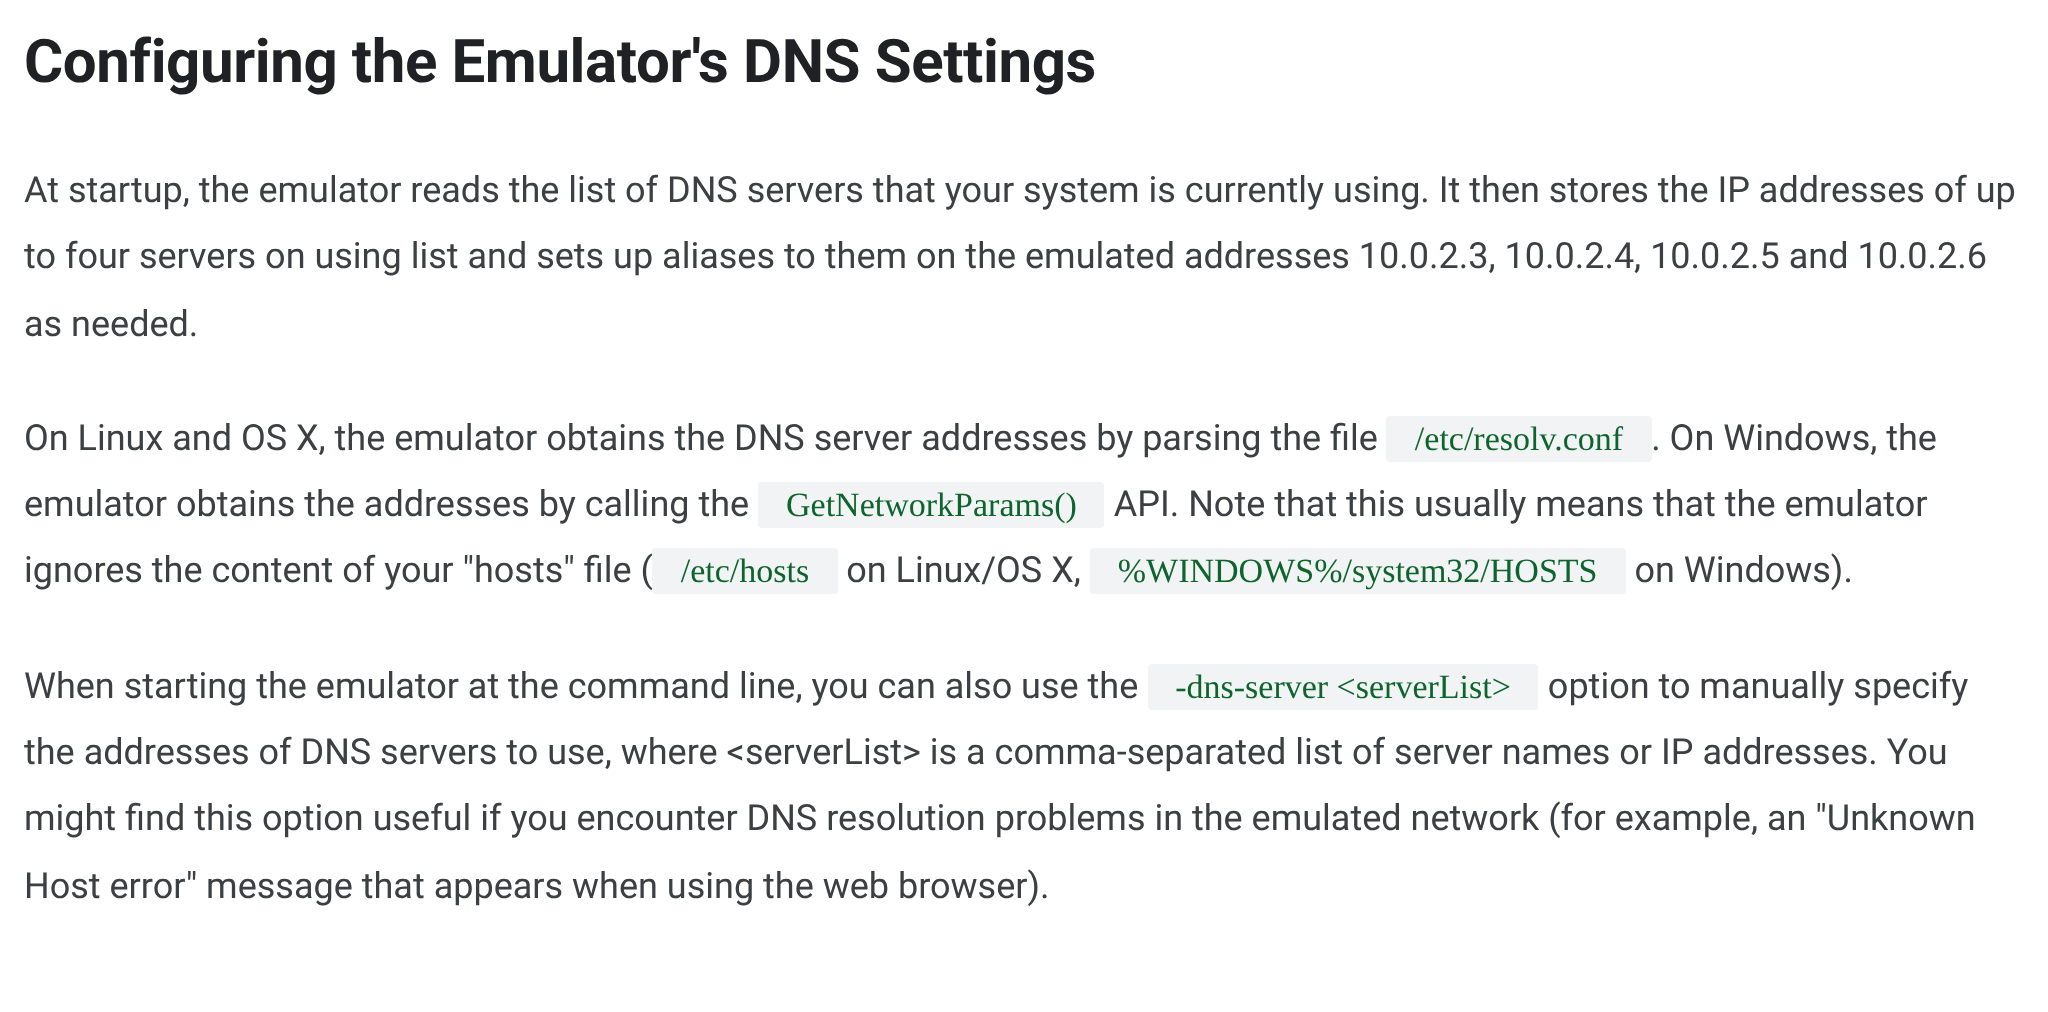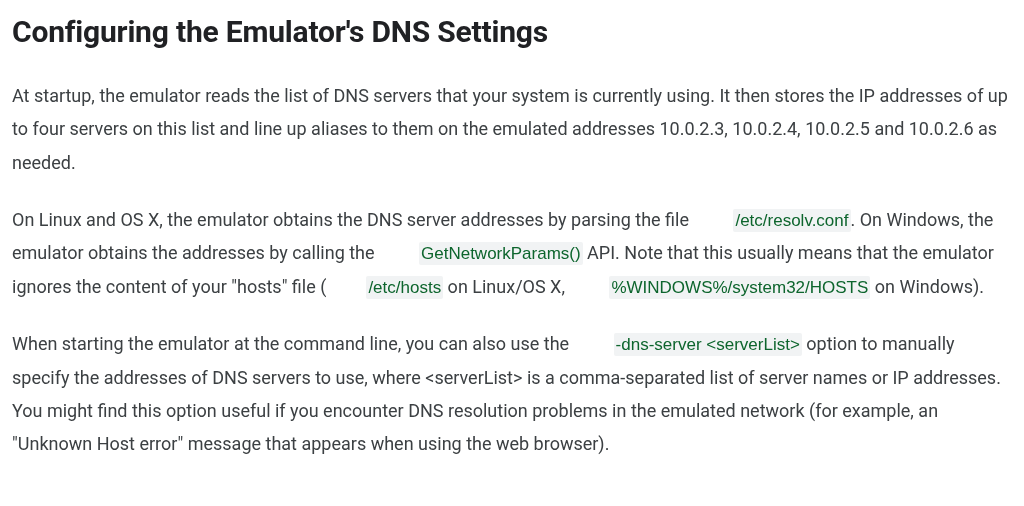--- a/index.html
+++ b/index.html
@@ -22,35 +22,34 @@
       color: #202124;
       margin-bottom: 28px;
       letter-spacing: -0.2px;
       line-height: 1.3;
     }
     p {
       margin-bottom: 24px;
       color: #3c4043;
     }
     code {
-      font-family: Liberation Sans, sans-serif;
+      font-family: Liberation Serif, serif;
       background-color: #f1f3f4;
       color: #0d652d;
-      padding: 2px 2px;
+      padding: 2px 14px;
       font-size: 17px;
       border-radius: 2px;
-      margin-left: 40px;
     }
   </style>
 </head>
 <body>
 
 <h2>Configuring the Emulator's DNS Settings</h2>
 
-<p>At startup, the emulator reads the list of DNS servers that your system is currently using. It then stores the IP addresses of up to four servers on this list and line up aliases to them on the emulated addresses 10.0.2.3, 10.0.2.4, 10.0.2.5 and 10.0.2.6 as needed.</p>
+<p>At startup, the emulator reads the list of DNS servers that your system is currently using. It then stores the IP addresses of up to four servers on using list and sets up aliases to them on the emulated addresses 10.0.2.3, 10.0.2.4, 10.0.2.5 and 10.0.2.6 as needed.</p>
 
 <p>
   <span>On Linux and OS X, the emulator obtains the DNS server addresses by parsing the file </span><code>/etc/resolv.conf</code><span>. On Windows, the emulator obtains the addresses by calling the </span><code>GetNetworkParams()</code><span> API. Note that this usually means that the emulator ignores the content of your "hosts" file (</span><code>/etc/hosts</code><span> on Linux/OS X, </span><code>%WINDOWS%/system32/HOSTS</code><span> on Windows).</span>
 </p>
 
 <p>
   <span>When starting the emulator at the command line, you can also use the </span><code>-dns-server &lt;serverList&gt;</code><span> option to manually specify the addresses of DNS servers to use, where &lt;serverList&gt; is a comma-separated list of server names or IP addresses. You might find this option useful if you encounter DNS resolution problems in the emulated network (for example, an "Unknown Host error" message that appears when using the web browser).</span>
 </p>
 
 </body></html>

